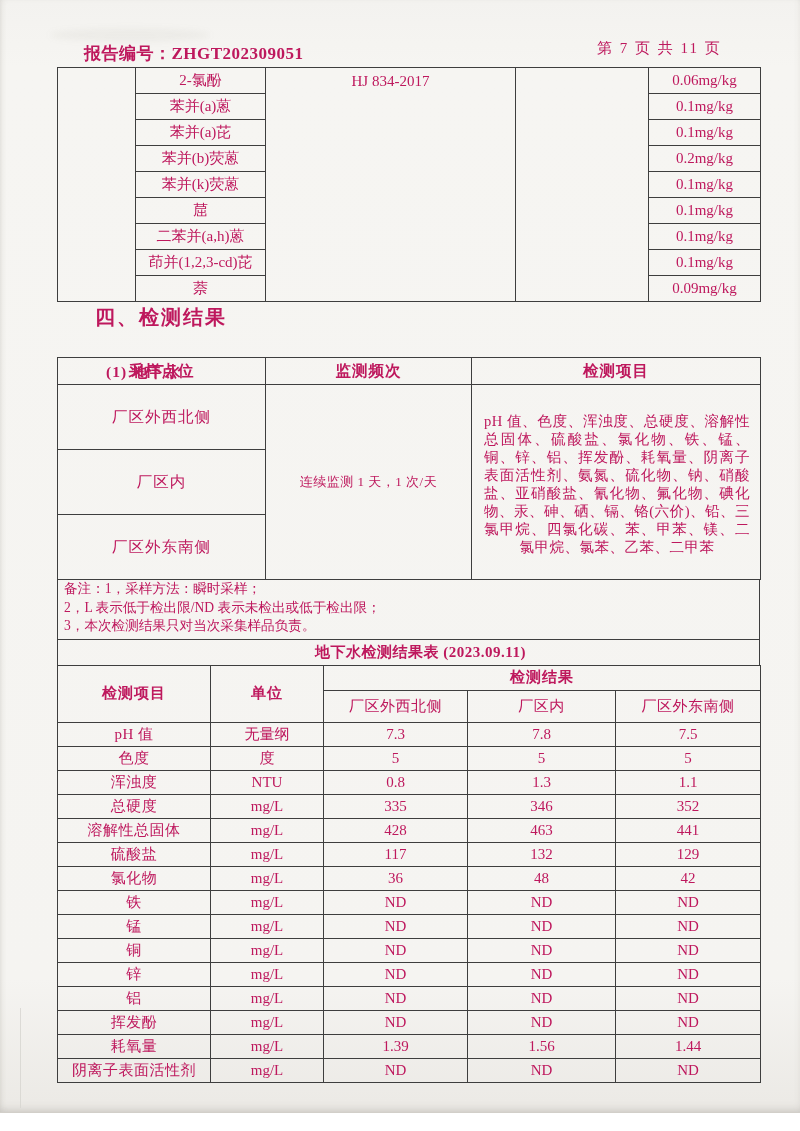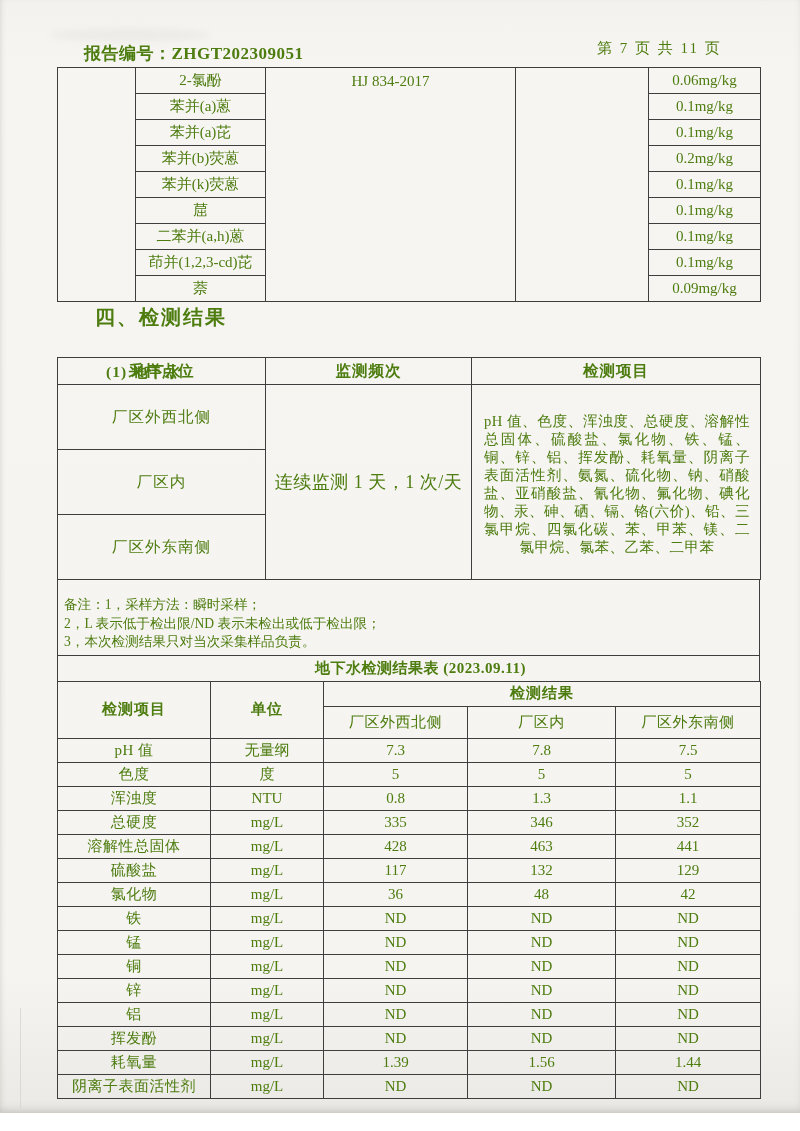--- a/index.html
+++ b/index.html
@@ -1,19 +1,19 @@
 <!DOCTYPE html>
 <html><head>
 <meta charset="utf-8">
 <style>
   html,body{margin:0;padding:0;background:#ffffff;}
   #page{
     position:relative;width:800px;height:1131px;overflow:hidden;
     font-family:"Liberation Serif","DejaVu Serif",serif;
-    color:#4d7c0f;background:#ffffff;
+    color:#be185d;background:#ffffff;
   }
   .paper{
     position:absolute;left:0;top:0;width:800px;height:1112px;
     background:linear-gradient(180deg,#f3f2ef 0%,#f6f5f2 6%,#f5f4f1 88%,#eceae6 99%);
     border-bottom:1px solid #d2cfc9;
     box-shadow:inset 0 -5px 9px -3px rgba(95,90,80,.22), inset 3px 0 8px -5px rgba(95,90,80,.18);
   }
   .scan-line{position:absolute;left:20px;top:1008px;width:1px;height:100px;background:#d6d4cf;opacity:.8;}
   .hdr-report{position:absolute;left:84px;top:42px;font-size:17px;letter-spacing:.5px;font-weight:bold;}
   .hdr-page{position:absolute;left:569px;top:39px;font-size:15px;letter-spacing:2px;margin-left:28px;}
@@ -28,25 +28,25 @@
 
   
   .sec-title{position:absolute;left:95px;top:304px;font-size:20px;font-weight:bold;letter-spacing:2px;}
   .sub-title{position:absolute;left:106px;top:338px;font-size:15.5px;font-weight:bold;letter-spacing:1px;margin-top:24px;}
 
   
   .stack{position:absolute;left:57px;top:357px;width:703px;}
   .plan-table{width:703px;}
   .plan-table .hdr{height:26px;font-weight:bold;font-size:15.5px;letter-spacing:1px;}
   .plan-table .loc{height:64px;font-size:15.5px;letter-spacing:1px;}
-  .plan-table .freq{font-size:18px;letter-spacing:.5px;}
+  .plan-table .freq{font-size:13px;letter-spacing:.5px;}
   .items-cell{font-size:14.6px;line-height:18px;padding:7px 10px 3px 12px;
     text-align:justify;text-align-last:center;letter-spacing:.4px;}
 
-  .notes{margin-top:-1px;border:1px solid #3e3e3e;padding:16px 8px 3px 6px;
+  .notes{margin-top:-1px;border:1px solid #3e3e3e;padding:0 8px 3px 6px;
     font-size:13.6px;line-height:18.6px;text-align:left;}
   .rt-title{margin-top:-1px;border:1px solid #3e3e3e;height:25px;line-height:25px;
     text-align:center;font-weight:bold;font-size:15px;letter-spacing:.5px;padding-left:24px;}
 
   .results-table{margin-top:-1px;width:703px;}
   .results-table td{height:23px;font-size:15px;}
   .results-table .h1{height:24px;font-weight:bold;letter-spacing:1px;}
   .results-table .h2{height:31px;font-size:15px;letter-spacing:.5px;}
   .results-table .item-col{letter-spacing:.5px;}
 

